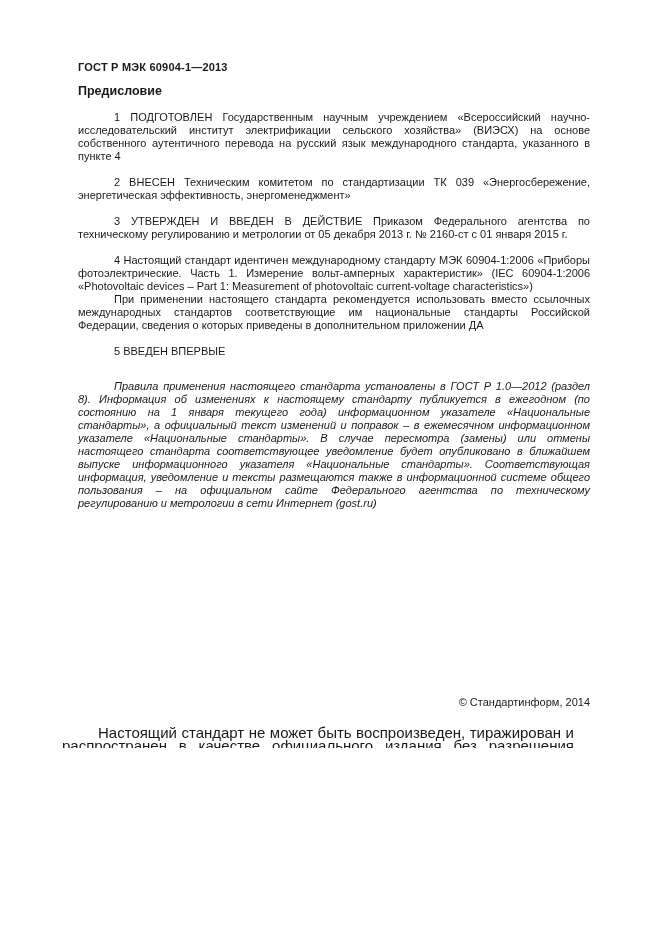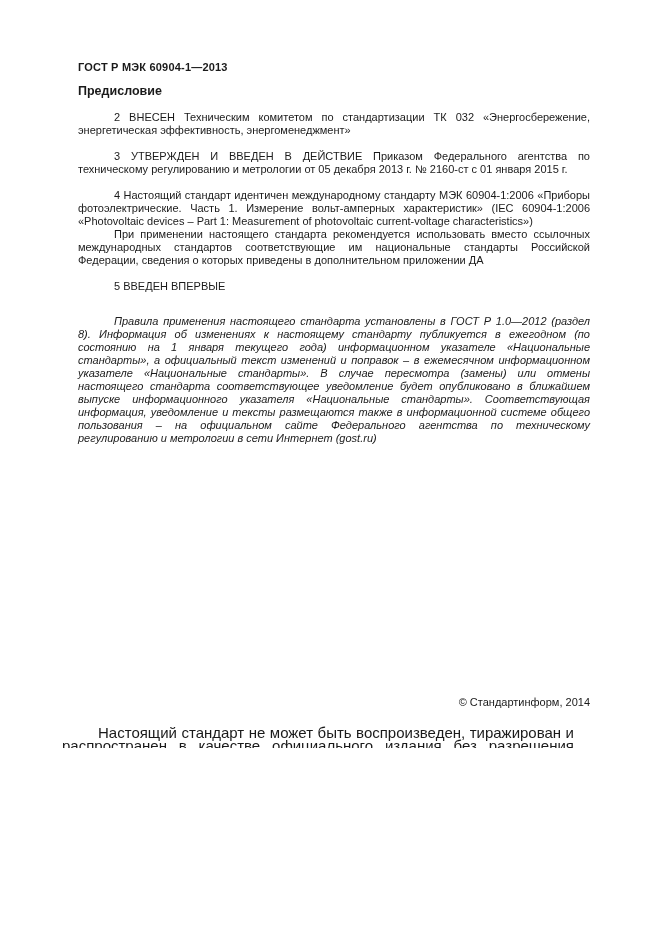--- a/index.html
+++ b/index.html
@@ -82,21 +82,22 @@
 </head>
 <body>
 
 <div class="page">
 
   <div class="std-designation">ГОСТ Р МЭК 60904-1—2013</div>
 
   <div class="page-title">Предисловие</div>
 
   <div class="body-text">
-    <p>2 ВНЕСЕН Техническим комитетом по стандартизации ТК 032 «Энергосбережение, энергетическая эффективность, энергоменеджмент»</p>
+    <p>1 ПОДГОТОВЛЕН Государственным научным учреждением «Всероссийский научно-исследовательский институт электрификации сельского хозяйства» (ВИЭСХ) на основе собственного аутентичного перевода на русский язык международного стандарта, указанного в пункте 4</p>
+    <p>2 ВНЕСЕН Техническим комитетом по стандартизации ТК 039 «Энергосбережение, энергетическая эффективность, энергоменеджмент»</p>
     <p>3 УТВЕРЖДЕН И ВВЕДЕН В ДЕЙСТВИЕ Приказом Федерального агентства по техническому регулированию и метрологии от 05 декабря 2013 г. № 2160-ст с 01 января 2015 г.</p>
     <p class="tight">4 Настоящий стандарт идентичен международному стандарту МЭК 60904-1:2006 «Приборы фотоэлектрические. Часть 1. Измерение вольт-амперных характеристик» (IEC 60904-1:2006 «Photovoltaic devices – Part 1: Measurement of photovoltaic current-voltage characteristics»)</p>
     <p>При применении настоящего стандарта рекомендуется использовать вместо ссылочных международных стандартов соответствующие им национальные стандарты Российской Федерации, сведения о которых приведены в дополнительном приложении ДА</p>
     <p>5 ВВЕДЕН ВПЕРВЫЕ</p>
     <p class="rules-note">Правила применения настоящего стандарта установлены в ГОСТ Р 1.0—2012 (раздел 8). Информация об изменениях к настоящему стандарту публикуется в ежегодном (по состоянию на 1 января текущего года) информационном указателе «Национальные стандарты», а официальный текст изменений и поправок – в ежемесячном информационном указателе «Национальные стандарты». В случае пересмотра (замены) или отмены настоящего стандарта соответствующее уведомление будет опубликовано в ближайшем выпуске информационного указателя «Национальные стандарты». Соответствующая информация, уведомление и тексты размещаются также в информационной системе общего пользования – на официальном сайте Федерального агентства по техническому регулированию и метрологии в сети Интернет (gost.ru)</p>
   </div>
 
   <div class="copyright">© Стандартинформ, 2014</div>
 
   <div class="repro-note">Настоящий стандарт не может быть воспроизведен, тиражирован и распространен в качестве официального издания без разрешения Федерального агентства по техническому регулированию и метрологии</div>

